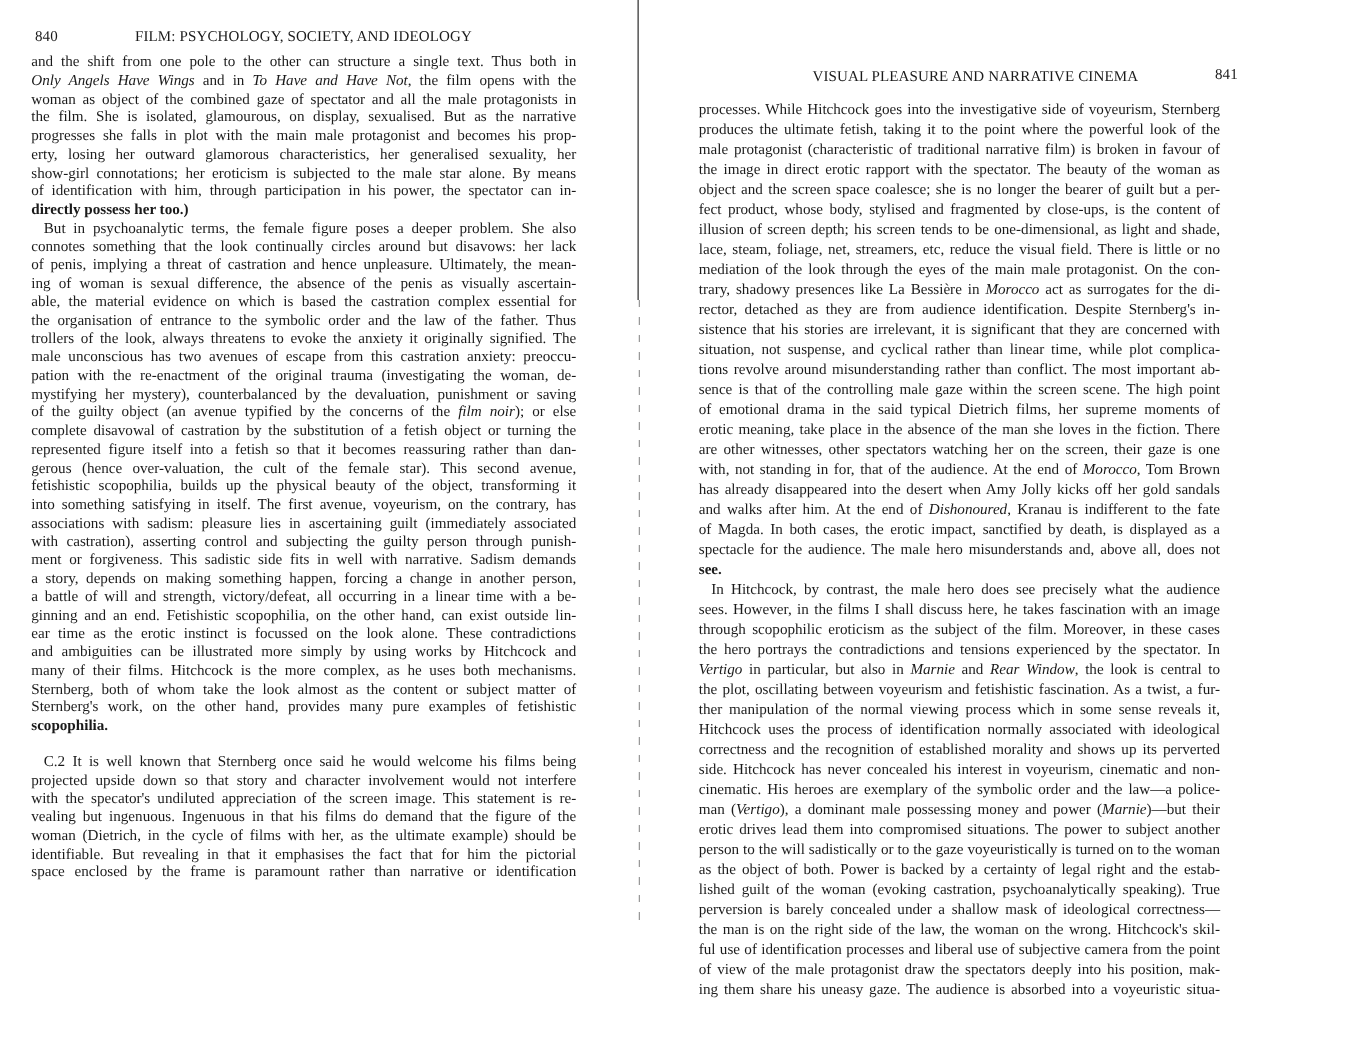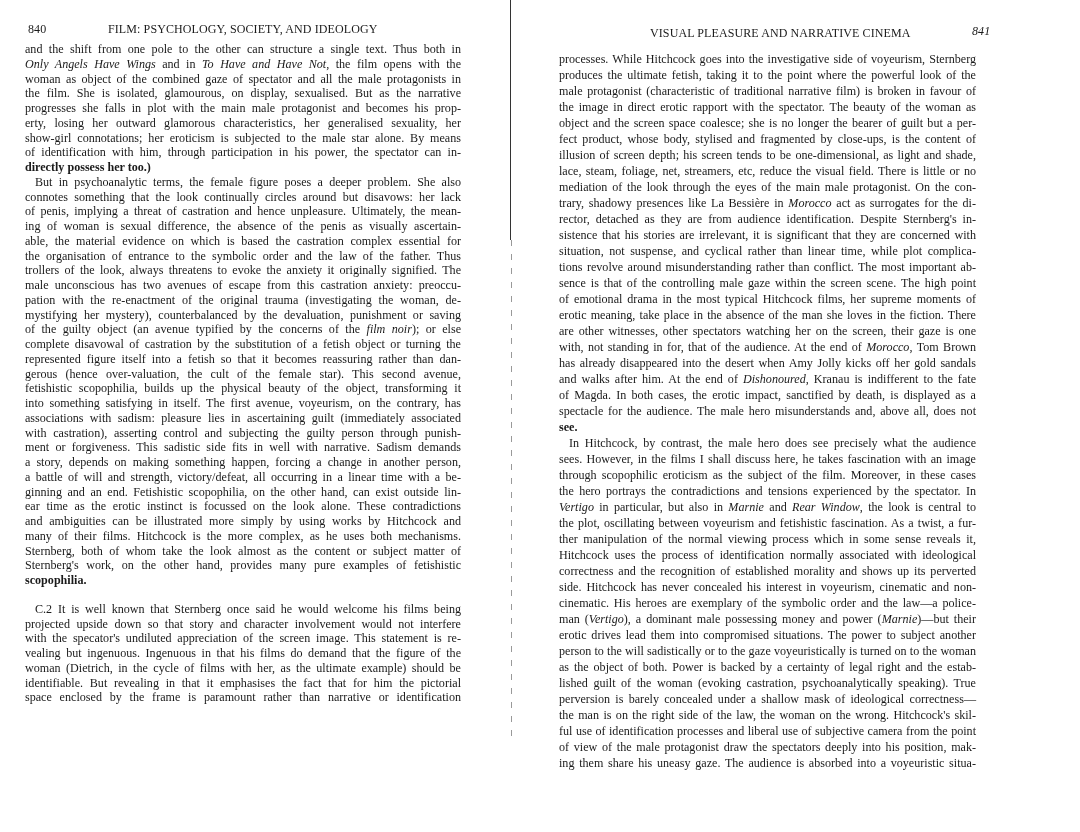--- a/index.html
+++ b/index.html
@@ -1,28 +1,28 @@
 <!DOCTYPE html>
 <html><head>
 <meta charset="utf-8">
 <style>
   html, body { margin: 0; padding: 0; background: #ffffff; }
   body { width: 1080px; height: 832px; position: relative; overflow: hidden;
          font-family: "Liberation Serif", "DejaVu Serif", serif; color: #1a1a1a; }
   .page { position: absolute; top: 0; height: 600px; }
   .page.left { left: 0; width: 511px; }
-  .page.right { left: 512px; width: 568px; }
+  .page.right { left: 512px; width: 568px; margin-top: 28px; }
   .gutter { position: absolute; left: 510px; top: 0; width: 1px; height: 240px; background: #333; }
   .gutter2 { position: absolute; left: 511px; top: 240px; width: 1px; height: 500px;
              background: repeating-linear-gradient(#999 0 6px, transparent 6px 14px); }
   .header { position: absolute; font-size: 12px; letter-spacing: 0.1px; white-space: nowrap; }
   .left .pagenum { left: 28px; top: 22px; }
   .left .runhead { left: 108px; top: 22px; }
   .right .runhead { left: 138px; top: 26px; }
-  .right .pagenum { left: 460px; top: 24px; font-style: italic; }
+  .right .pagenum { left: 460px; top: 24px; }
   .text { position: absolute; font-size: 12.1px; text-align: justify; text-align-last: justify; }
   .left .text { left: 25px; top: 42px; width: 436px; line-height: 14.75px; }
   .right .text { left: 47px; top: 51px; width: 417px; line-height: 16px; }
   .line { display: block; white-space: nowrap; }
   .line.last { text-align-last: left; font-weight: bold; }
   .line.indent { padding-left: 10px; }
   .gap { display: block; height: 14px; }
   i { font-style: italic; }
 </style>
 </head>
@@ -95,21 +95,21 @@
       <span class="line">fect product, whose body, stylised and fragmented by close-ups, is the content of</span>
       <span class="line">illusion of screen depth; his screen tends to be one-dimensional, as light and shade,</span>
       <span class="line">lace, steam, foliage, net, streamers, etc, reduce the visual field. There is little or no</span>
       <span class="line">mediation of the look through the eyes of the main male protagonist. On the con-</span>
       <span class="line">trary, shadowy presences like La Bessière in <i>Morocco</i> act as surrogates for the di-</span>
       <span class="line">rector, detached as they are from audience identification. Despite Sternberg's in-</span>
       <span class="line">sistence that his stories are irrelevant, it is significant that they are concerned with</span>
       <span class="line">situation, not suspense, and cyclical rather than linear time, while plot complica-</span>
       <span class="line">tions revolve around misunderstanding rather than conflict. The most important ab-</span>
       <span class="line">sence is that of the controlling male gaze within the screen scene. The high point</span>
-      <span class="line">of emotional drama in the most typical Hitchcock films, her supreme moments of</span>
+      <span class="line">of emotional drama in the said typical Dietrich films, her supreme moments of</span>
       <span class="line">erotic meaning, take place in the absence of the man she loves in the fiction. There</span>
       <span class="line">are other witnesses, other spectators watching her on the screen, their gaze is one</span>
       <span class="line">with, not standing in for, that of the audience. At the end of <i>Morocco</i>, Tom Brown</span>
       <span class="line">has already disappeared into the desert when Amy Jolly kicks off her gold sandals</span>
       <span class="line">and walks after him. At the end of <i>Dishonoured</i>, Kranau is indifferent to the fate</span>
       <span class="line">of Magda. In both cases, the erotic impact, sanctified by death, is displayed as a</span>
       <span class="line">spectacle for the audience. The male hero misunderstands and, above all, does not</span>
       <span class="line last">see.</span>
       <span class="line indent">In Hitchcock, by contrast, the male hero does see precisely what the audience</span>
       <span class="line">sees. However, in the films I shall discuss here, he takes fascination with an image</span>

